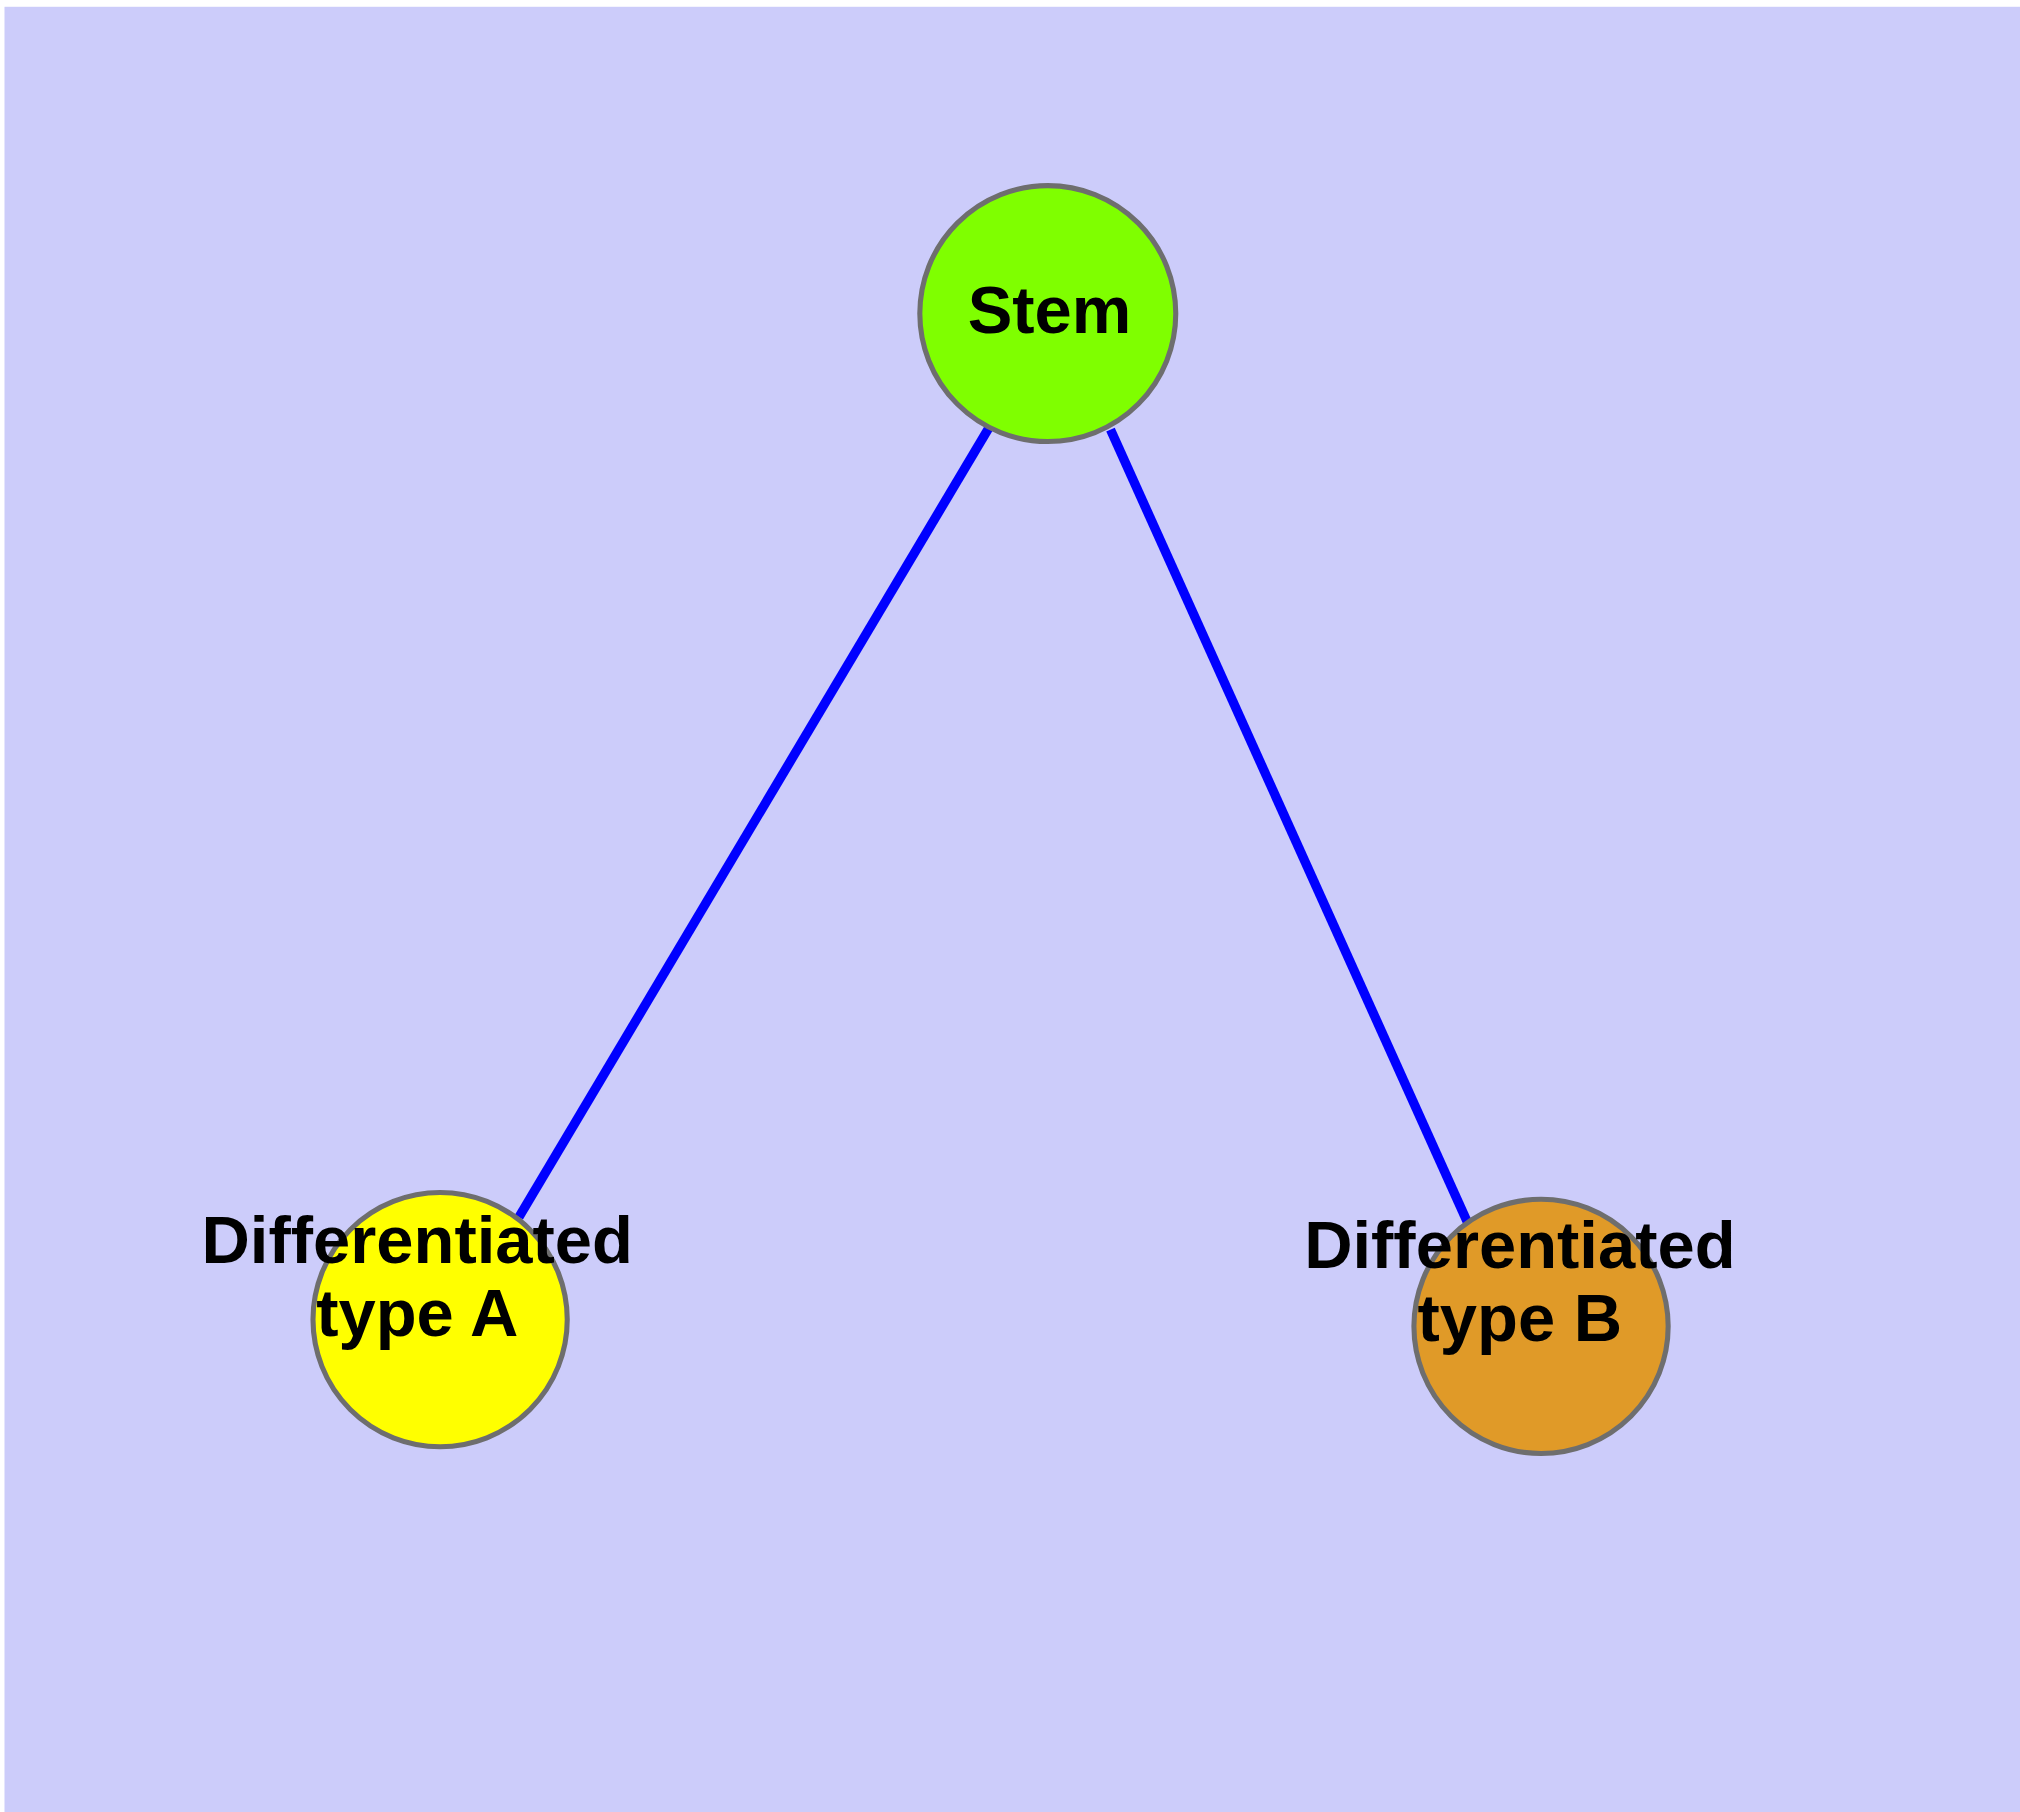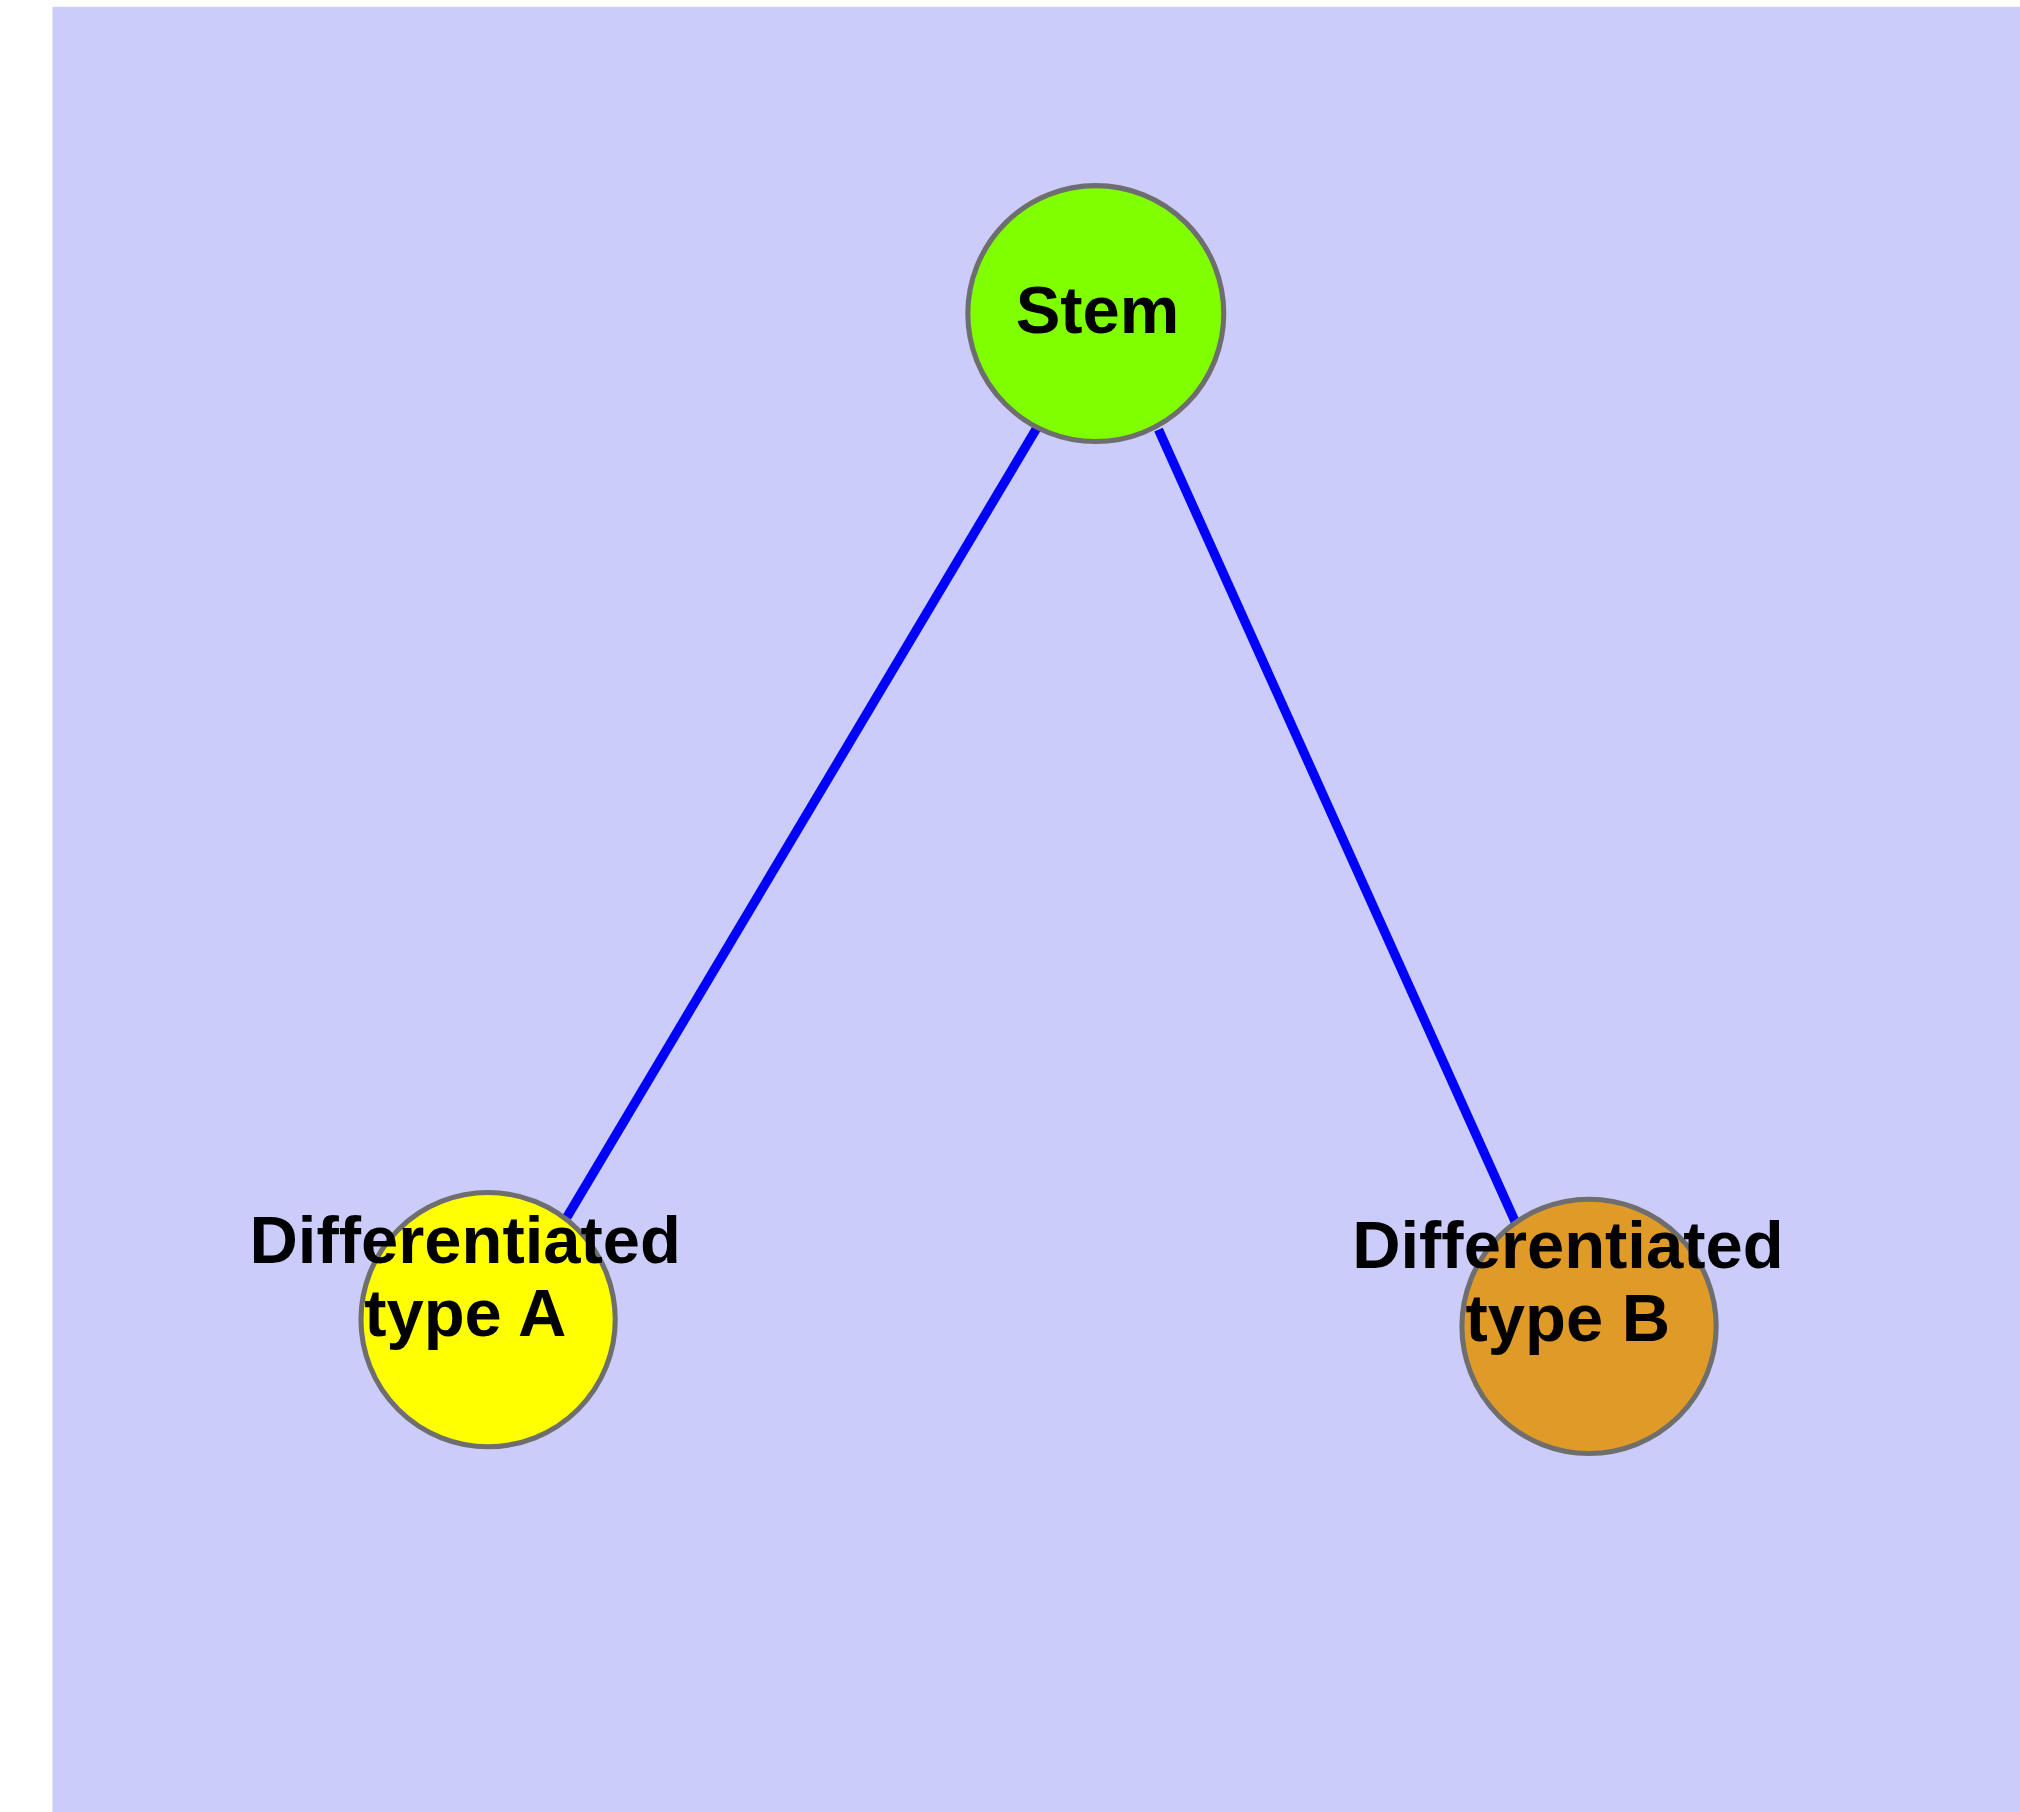--- a/index.html
+++ b/index.html
@@ -33,21 +33,21 @@
     font-weight: bold;
     fill: #000000;
     text-anchor: middle;
     dominant-baseline: middle;
     white-space: pre;
   }
 </style>
 </head>
 <body style="width: 2021px; height: 1812px;">
 
-<div id="graph-canvas" style="width: 1711px; height: 1812px; margin-left: 48px;">
+<div id="graph-canvas" style="width: 1711px; height: 1812px;">
   <svg id="graph-svg" viewBox="0 0 2384 2138" xmlns="http://www.w3.org/2000/svg" style="width: 2021px; height: 1812px;">
 
     <rect id="page-bg" x="0" y="0" width="2384" height="2138" fill="#ffffff"></rect>
 
     <rect id="plot-bg" x="5" y="8" width="2379" height="2130" fill="#ccccfa"></rect>
 
     <g id="edges-group">
       <line id="edge-0" x1="1167" y1="504" x2="612" y2="1436" stroke="#0000ff" stroke-width="11" stroke-linecap="butt"></line>
       <line id="edge-1" x1="1310" y1="507" x2="1732" y2="1444" stroke="#0000ff" stroke-width="11" stroke-linecap="butt"></line>
     </g>

